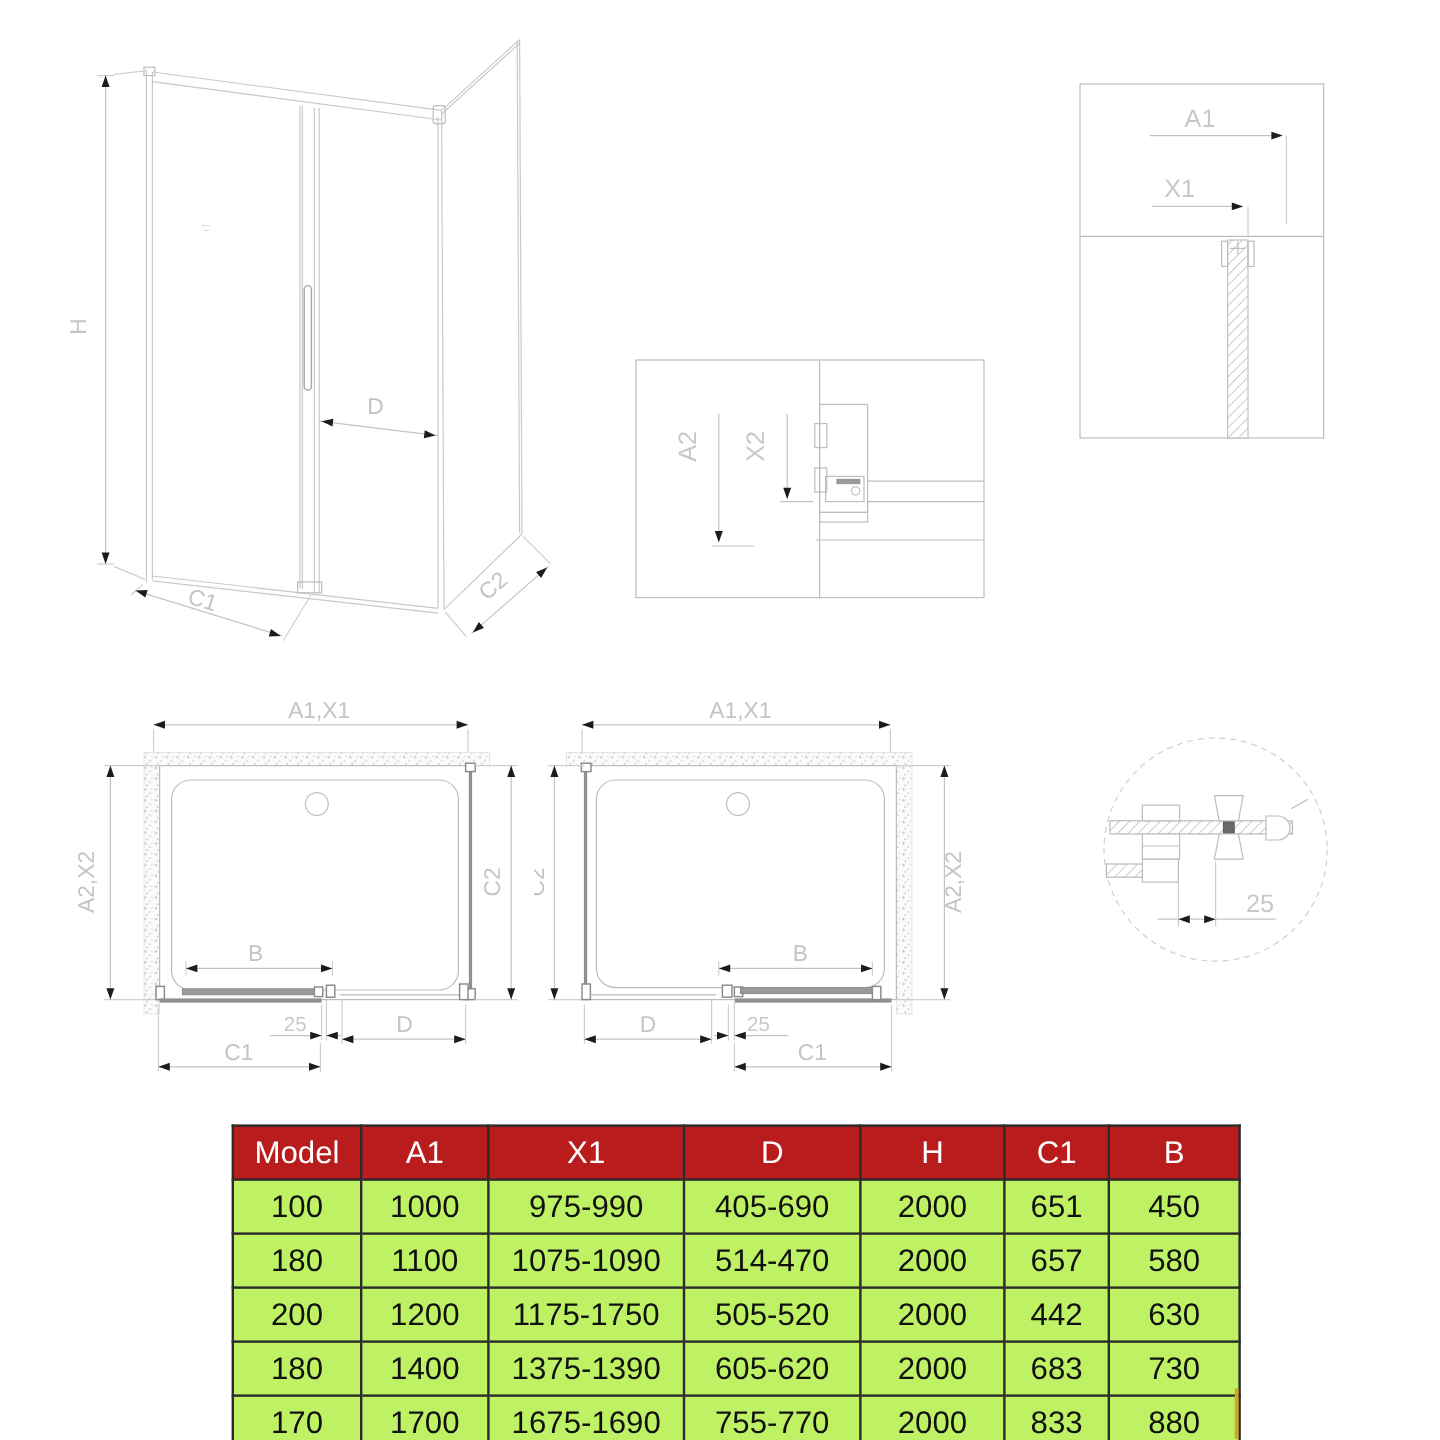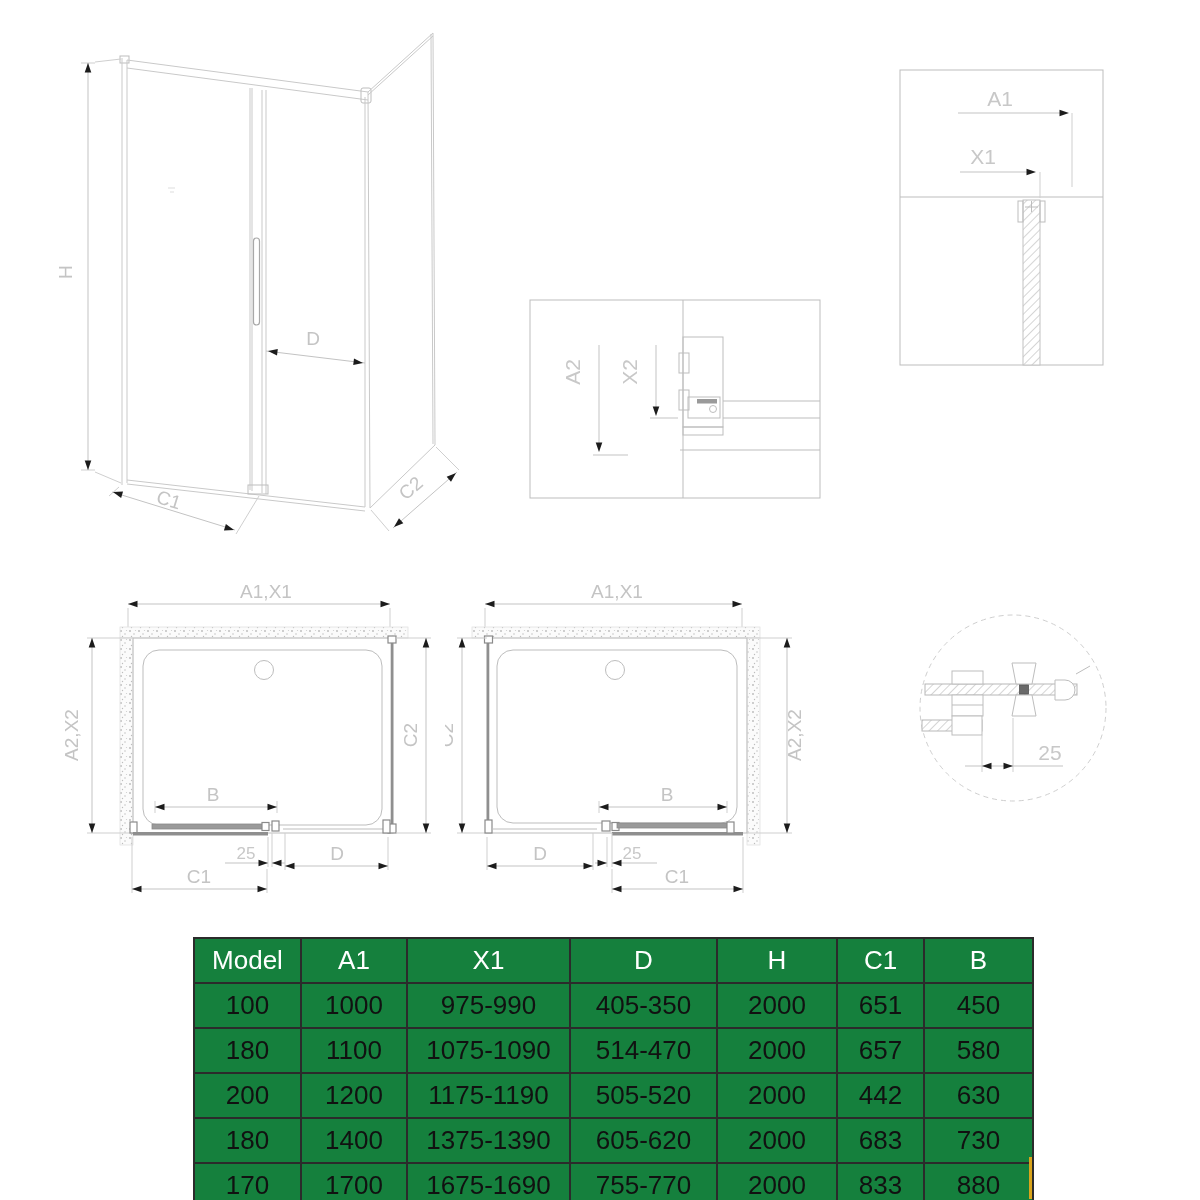--- a/index.html
+++ b/index.html
@@ -18,22 +18,22 @@
   .capb{stroke:#8a8a8a;stroke-width:1.2;fill:#ffffff;}
   .lbl {fill:#c4c4c4;font-family:"Liberation Sans",sans-serif;font-size:19px;}
   .lbl-s{fill:#c8c8c8;font-family:"Liberation Sans",sans-serif;font-size:17px;}
   .lbl-b{fill:#c8c8c8;font-family:"Liberation Sans",sans-serif;font-size:21px;}
   text{user-select:none;}
   
   table.spec{border-collapse:collapse;table-layout:fixed;width:839px;
              font-family:"Liberation Sans",sans-serif;}
   table.spec th,table.spec td{border:2.4px solid #2b2b2b;text-align:center;vertical-align:middle;
              padding:0;height:43px;font-weight:400;}
-  table.spec th{background:#15803d;color:#ffffff;font-size:26px;}
-  table.spec td{background:#15803d;color:#111111;font-size:26px;}
+  table.spec th{background:#b91c1c;color:#ffffff;font-size:26px;}
+  table.spec td{background:#bef264;color:#111111;font-size:26px;}
   .gold{position:absolute;left:1029px;top:1157px;width:3px;height:42px;background:#d9a41c;}
 </style>
 </head>
 <body>
 
 <div class="canvas">
 
   <svg class="abs" style="left:55px;top:20px;" width="420" height="530" viewBox="0 0 420 530">
     <defs>
       <pattern id="hatch" width="6" height="6" patternUnits="userSpaceOnUse" patternTransform="rotate(45)">
@@ -345,38 +345,38 @@
         <th>H</th>
         <th>C1</th>
         <th>B</th>
       </tr>
     </thead>
     <tbody>
         <tr>
           <td>100</td>
           <td>1000</td>
           <td>975-990</td>
-          <td>405-350</td>
+          <td>405-690</td>
           <td>2000</td>
           <td>651</td>
           <td>450</td>
         </tr>
         <tr>
           <td>180</td>
           <td>1100</td>
           <td>1075-1090</td>
           <td>514-470</td>
           <td>2000</td>
           <td>657</td>
           <td>580</td>
         </tr>
         <tr>
           <td>200</td>
           <td>1200</td>
-          <td>1175-1190</td>
+          <td>1175-1750</td>
           <td>505-520</td>
           <td>2000</td>
           <td>442</td>
           <td>630</td>
         </tr>
         <tr>
           <td>180</td>
           <td>1400</td>
           <td>1375-1390</td>
           <td>605-620</td>

